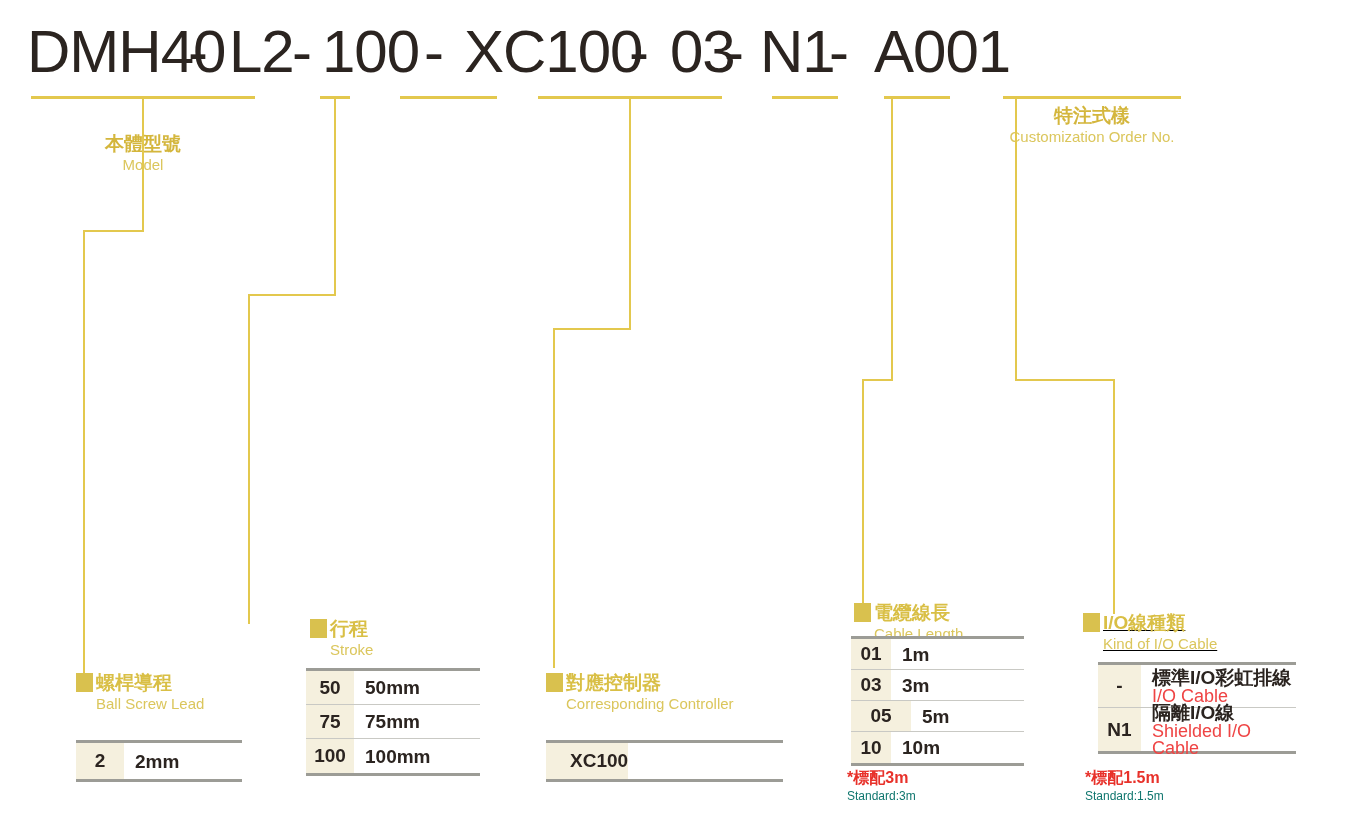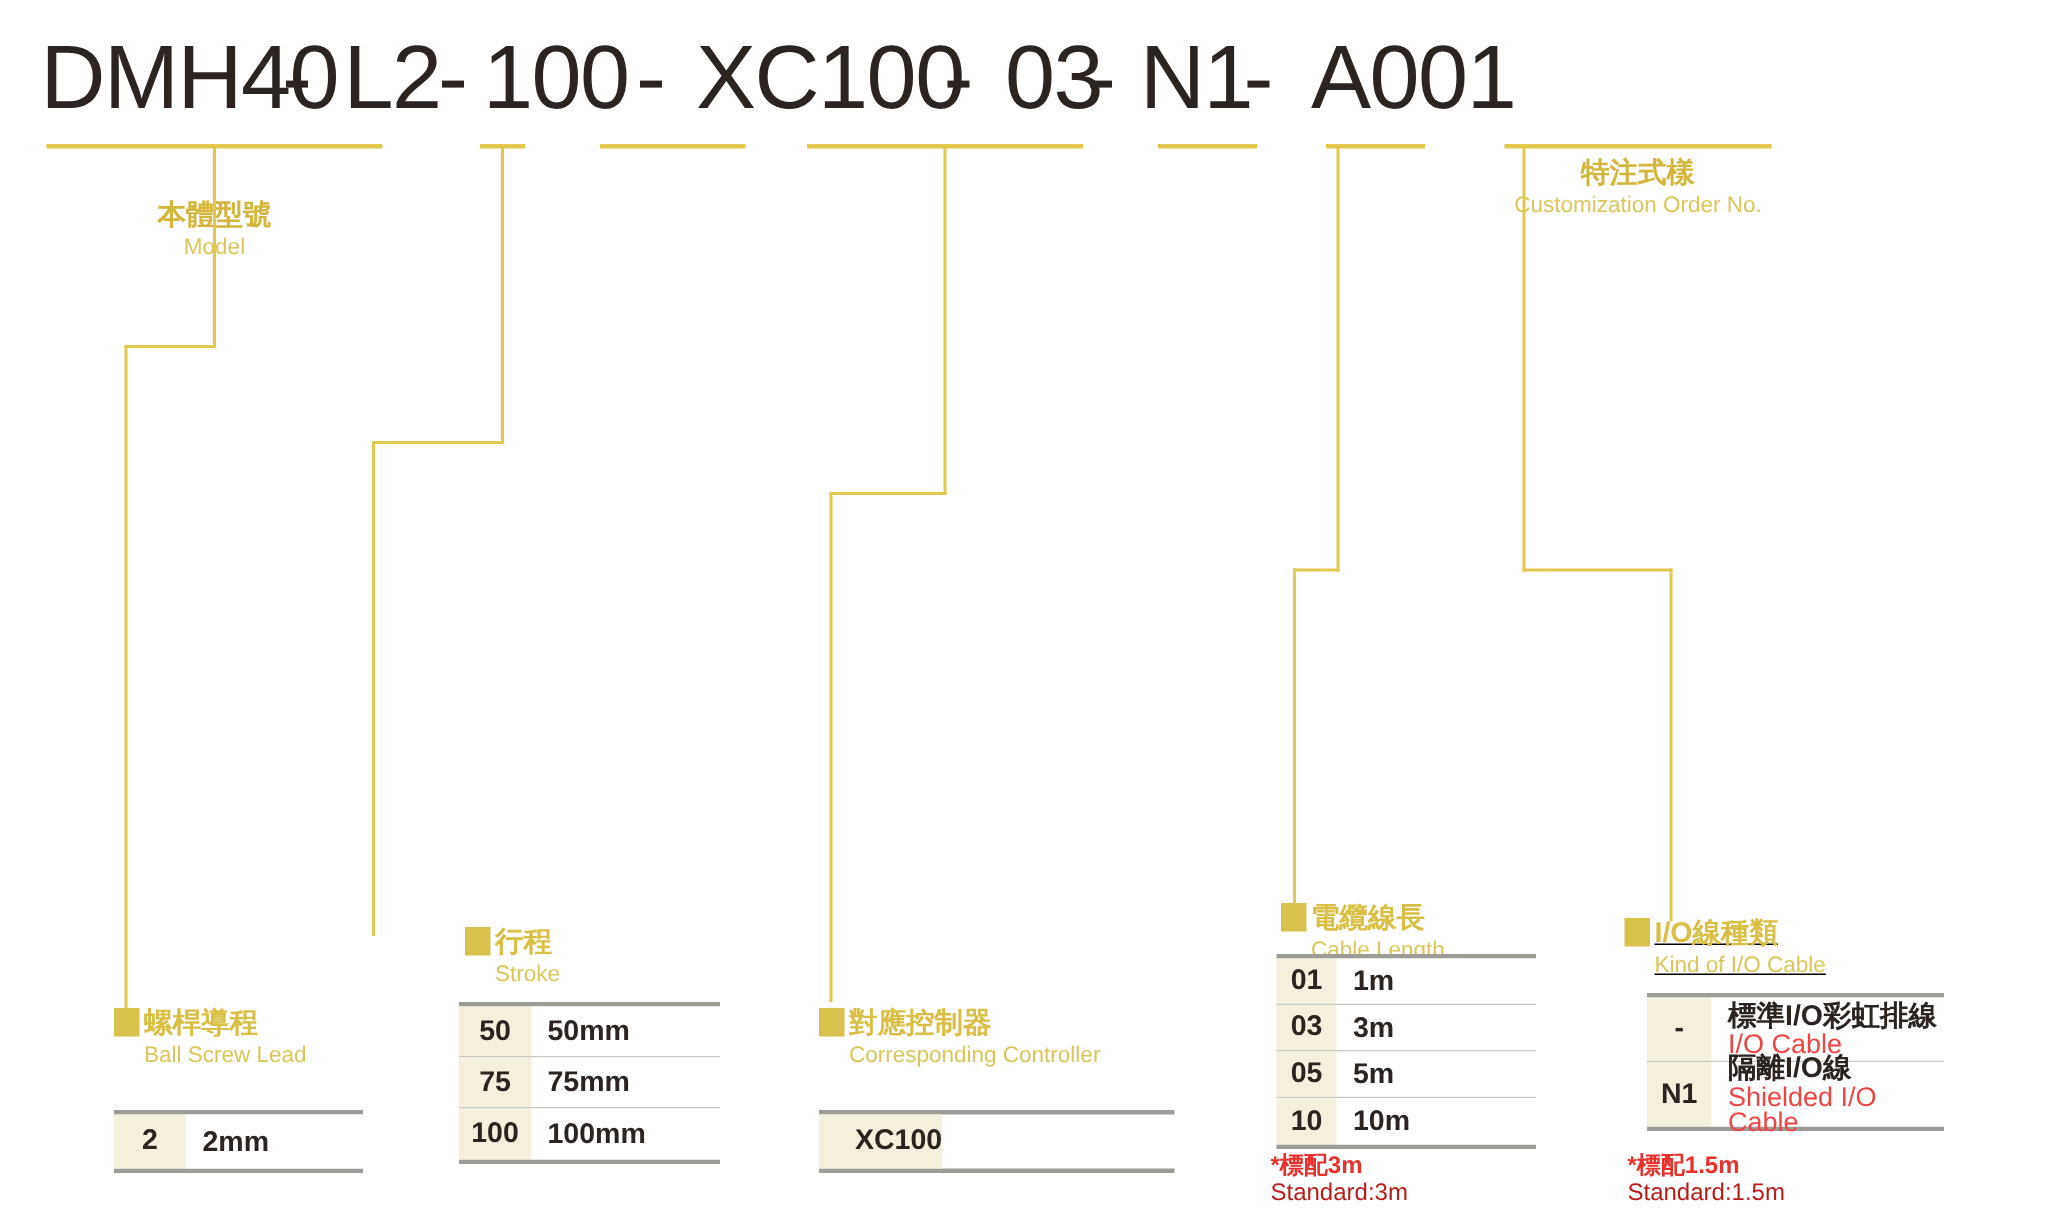--- a/index.html
+++ b/index.html
@@ -91,21 +91,21 @@
     padding-left: 24px;
   }
 
   
   .note { position: absolute; }
   .note-cn {
     font-size: 16px; font-weight: bold; color: #e8312a;
     line-height: 19px; white-space: nowrap;
   }
   .note-en {
-    font-size: 16px; color: #b91c1c; line-height: 18px; white-space: nowrap;
+    font-size: 12px; color: #0f766e; line-height: 18px; white-space: nowrap;
   }
 </style>
 </head>
 <body>
 
 <div id="stage">
 
   <div class="code-row">
     <div class="code-seg" style="left:27px">DMH40</div>
     <div class="code-dash" style="left:188px">-</div>
@@ -218,21 +218,21 @@
           <span class="main">1m</span>
         </div>
     </div>
     <div class="opt-row" style="height:31px;">
       <div class="opt-code" style="width:40px;">03</div>
       <div class="opt-val">
           <span class="main">3m</span>
         </div>
     </div>
     <div class="opt-row" style="height:31px;">
-      <div class="opt-code" style="width:40px;">05</div>
+      <div class="opt-code" style="width:60px;">05</div>
       <div class="opt-val">
           <span class="main">5m</span>
         </div>
     </div>
     <div class="opt-row" style="height:31px;">
       <div class="opt-code" style="width:40px;">10</div>
       <div class="opt-val">
           <span class="main">10m</span>
         </div>
     </div>

